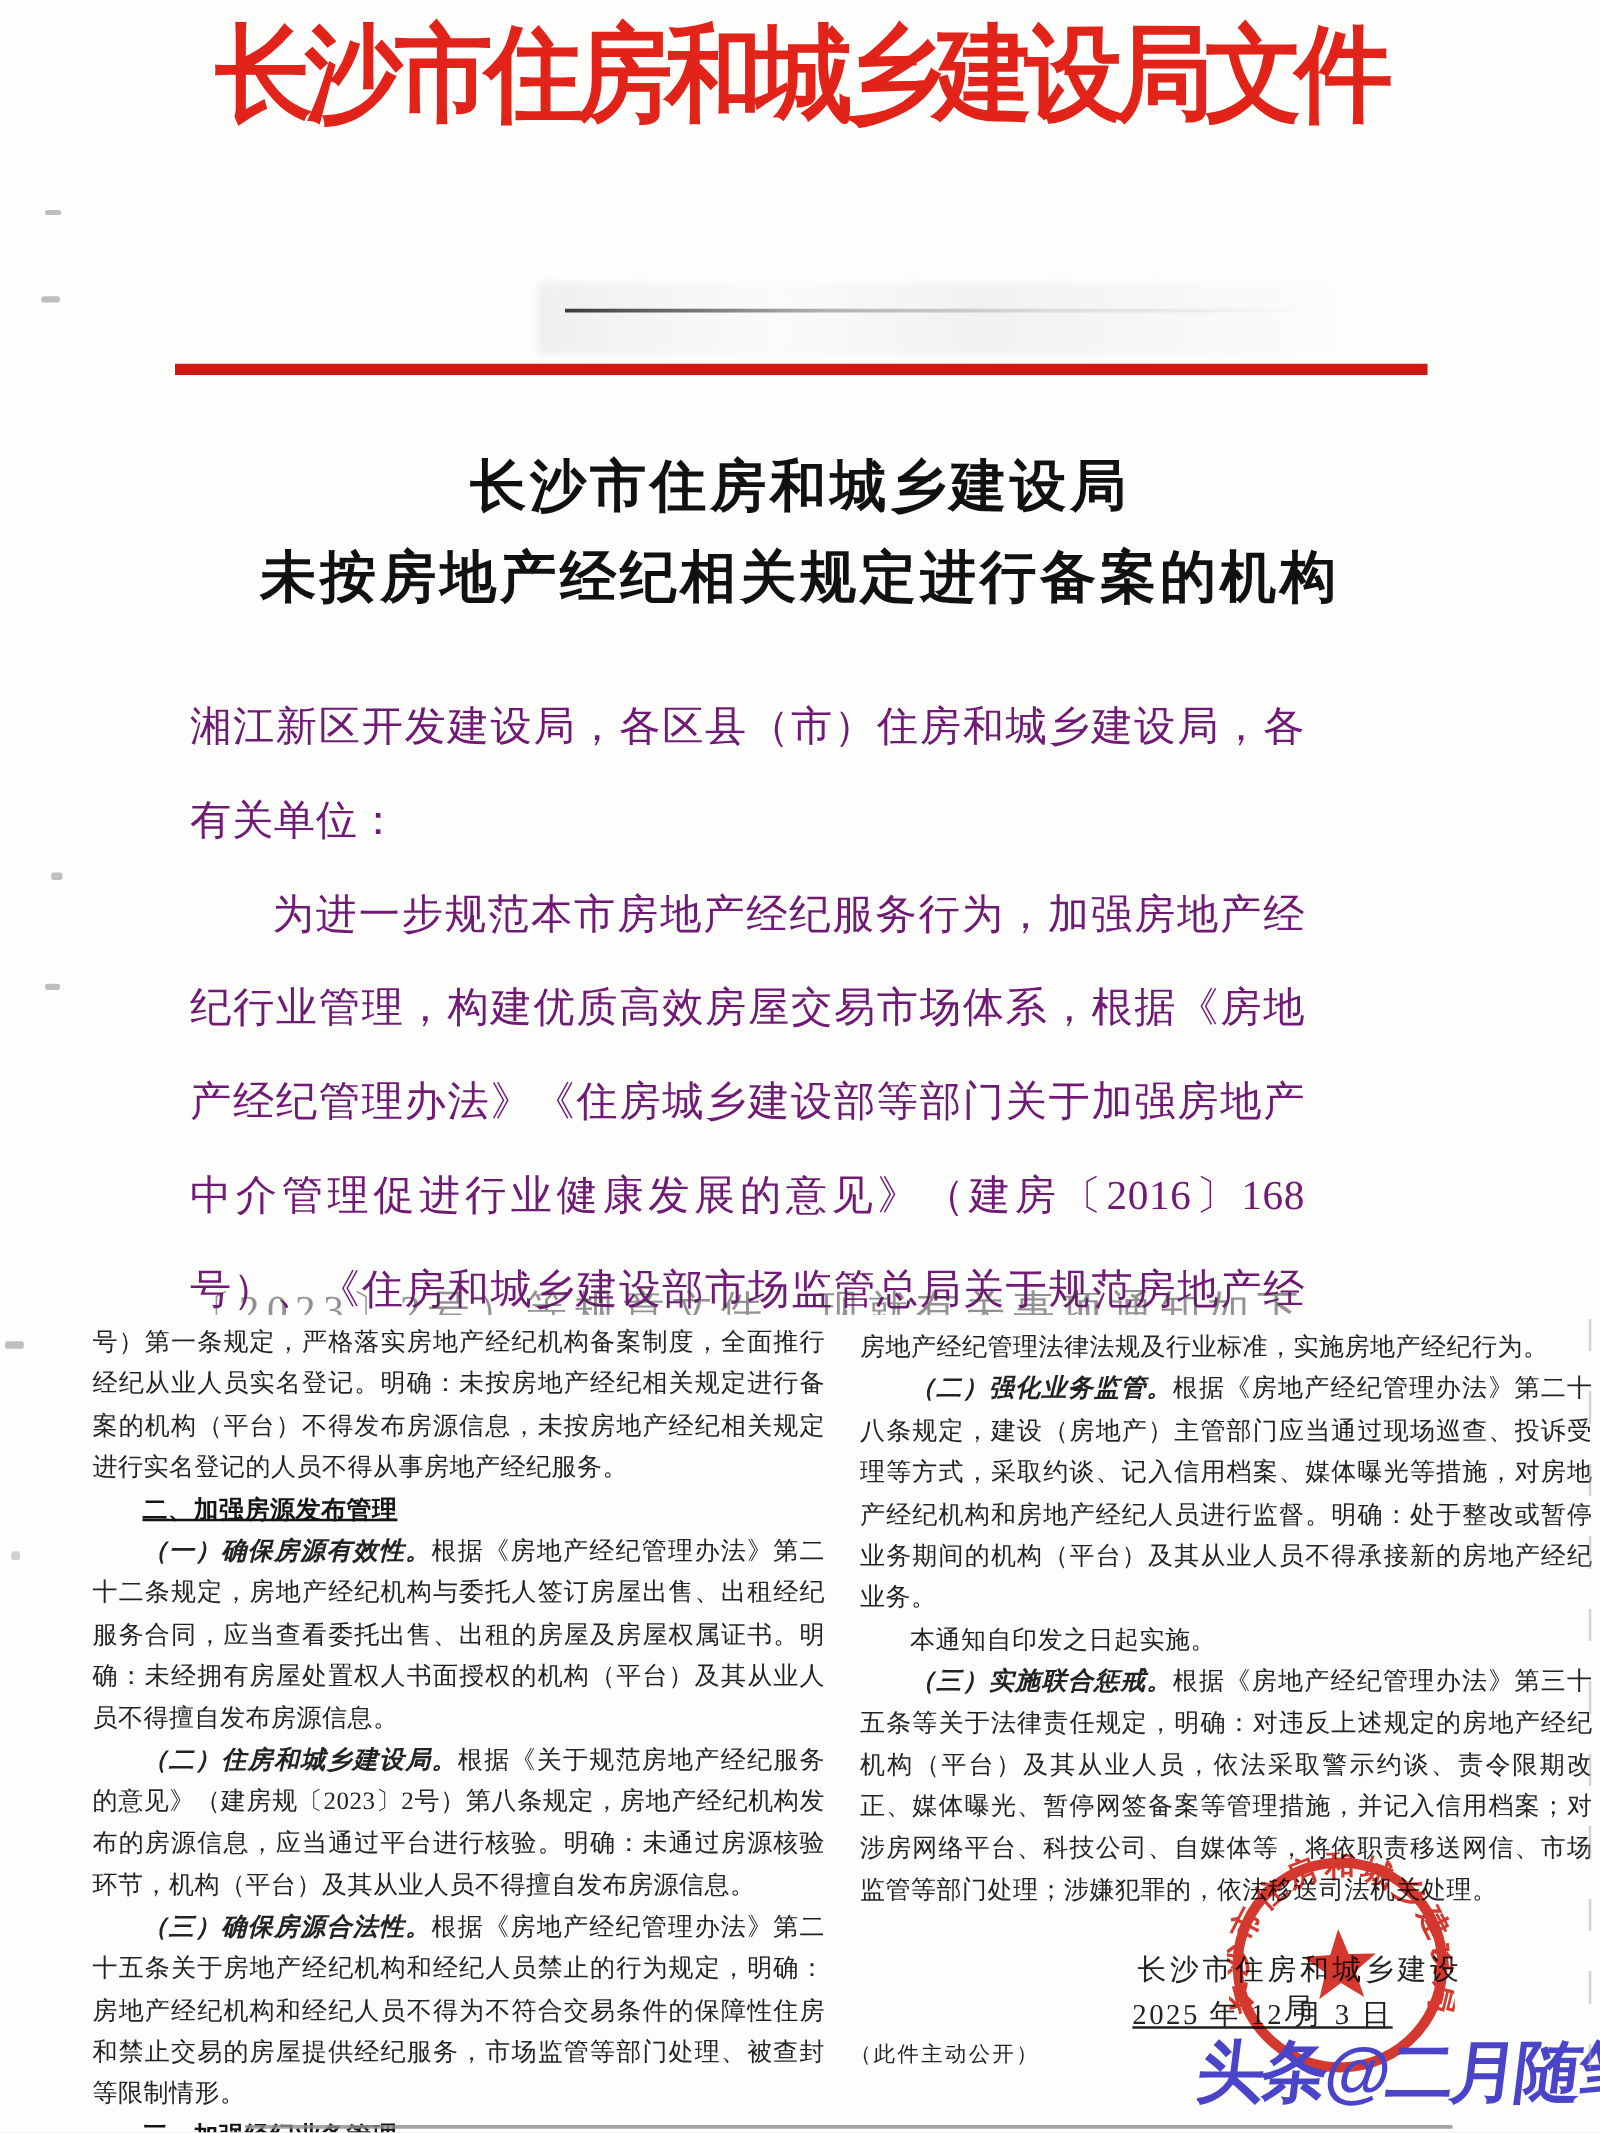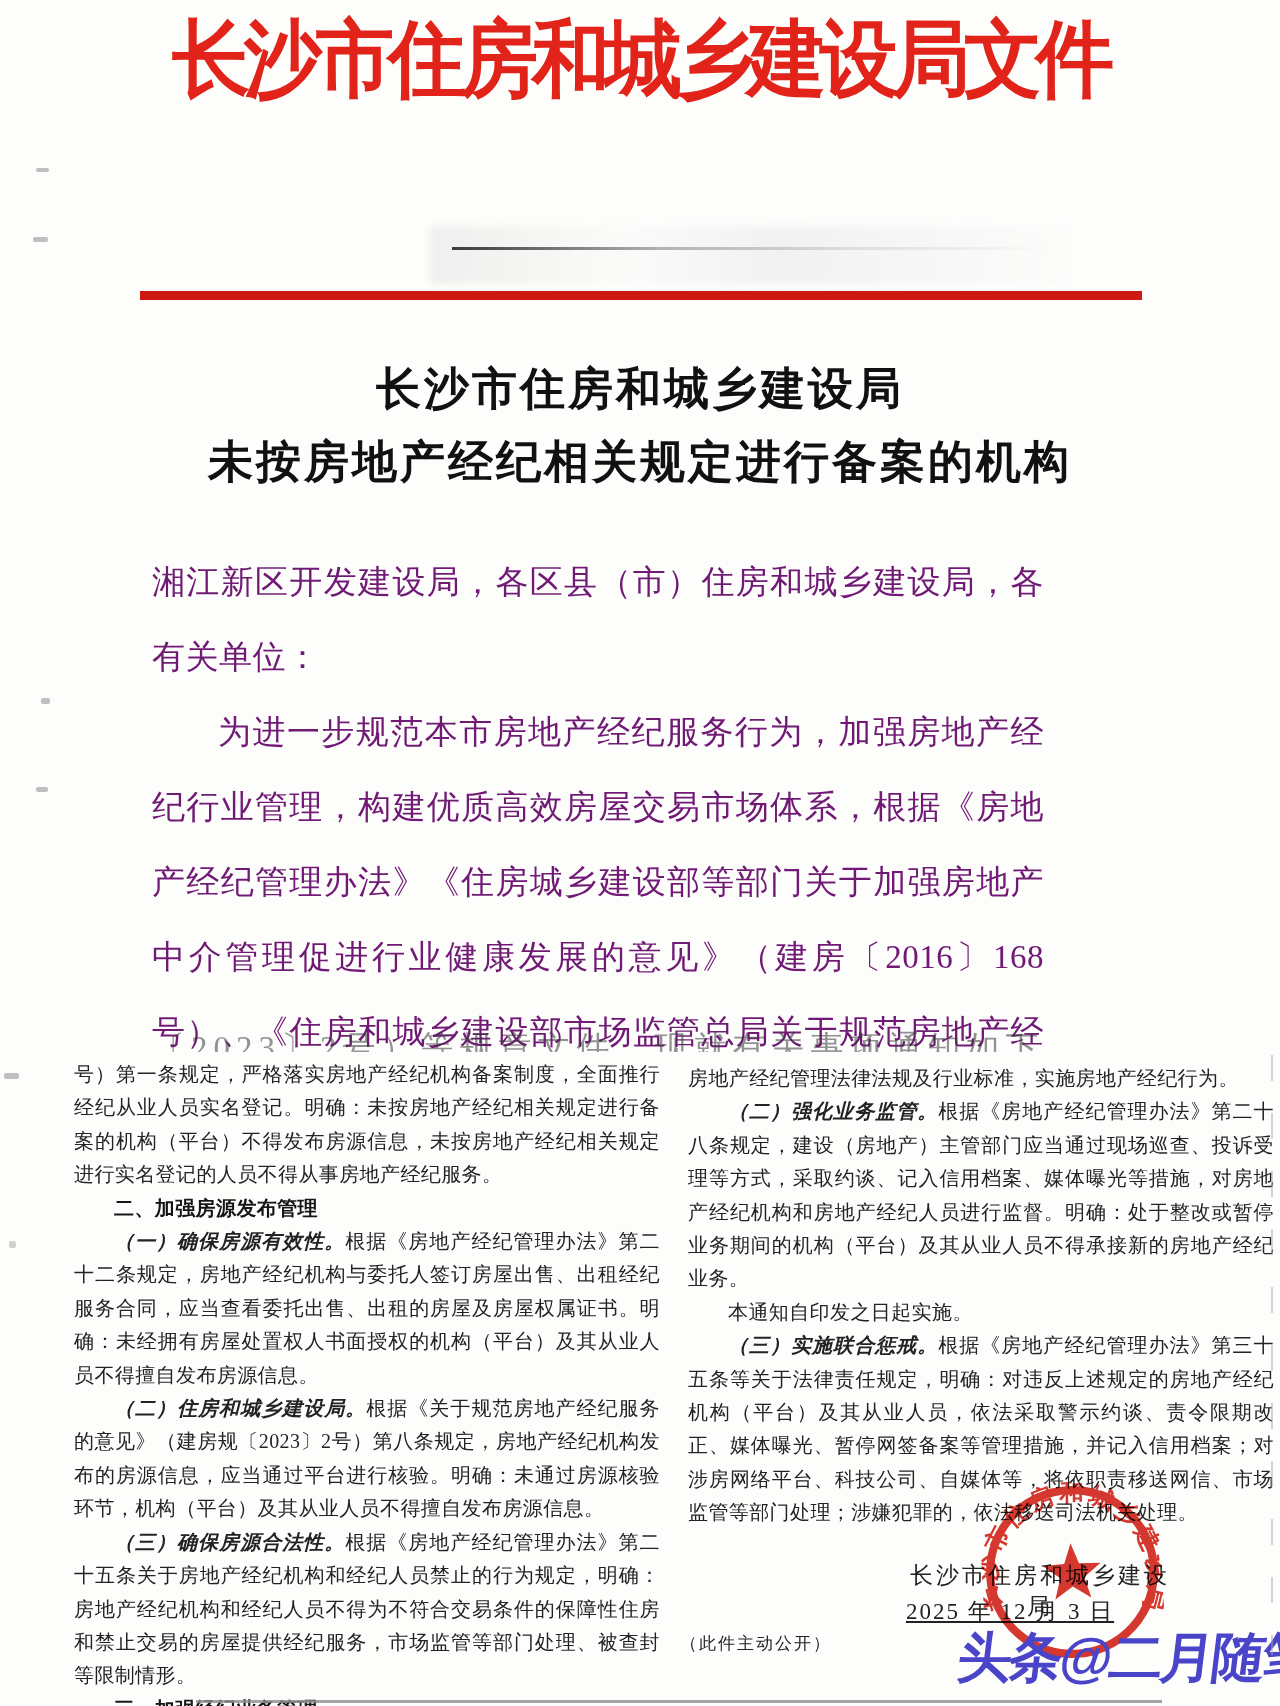--- a/index.html
+++ b/index.html
@@ -58,21 +58,21 @@
     font-size:20px;line-height:33.4px;text-align:justify;text-justify:inter-character;
     color:#232323;letter-spacing:.4px;
   }
   .col.left{left:74px;}
   .col.right{left:688px;top:10px;}
   .col p{margin:0;}
   .col p.cp{text-indent:2em;}
   .col p.flat{text-indent:0;}
   .col p.ch{
     text-indent:2em;font-family:"Liberation Sans","DejaVu Sans",sans-serif;
-    font-weight:700;color:#151515;
+    font-weight:700;color:#151515;text-decoration:underline;
   }
   .col .lead{font-weight:700;font-style:italic;}
   
   .issuer{
     position:absolute;left:900px;top:1560px;width:280px;text-align:center;
     font-size:23px;letter-spacing:3px;color:#222;
   }
   .issue-date{
     position:absolute;left:870px;top:1596px;width:280px;text-align:center;
     font-size:23px;letter-spacing:2px;color:#222;text-decoration:underline;

